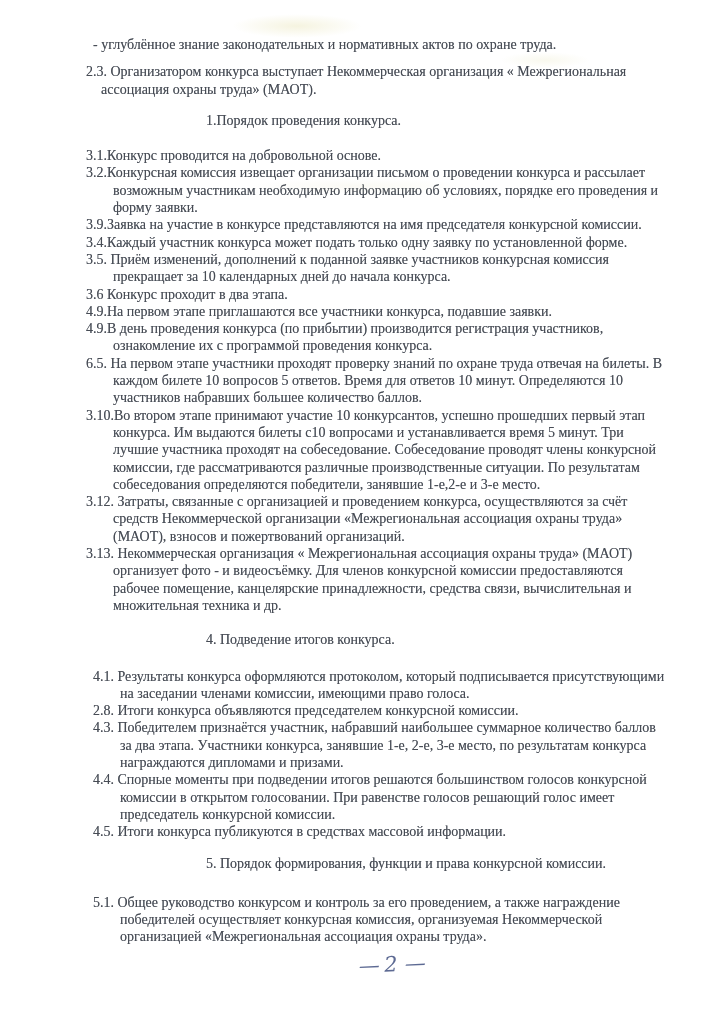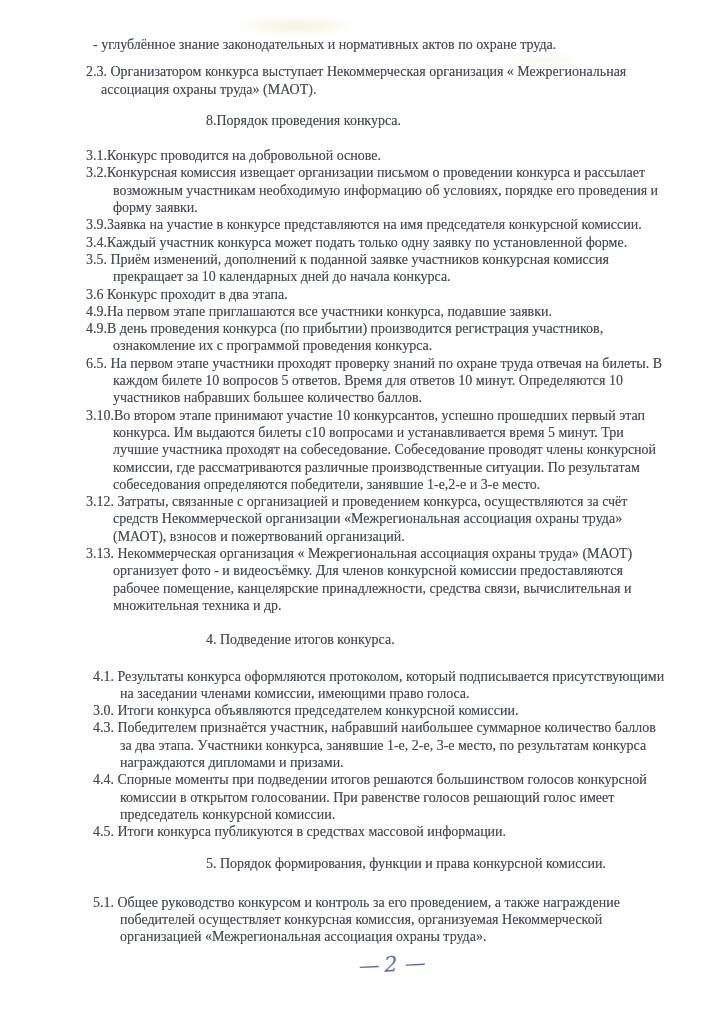--- a/index.html
+++ b/index.html
@@ -87,39 +87,39 @@
 
   <div class="smudge smudge-1"></div>
   <div class="smudge smudge-2"></div>
   <div class="smudge smudge-3"></div>
 
   <p class="bullet">- углублённое знание законодательных и нормативных актов по охране труда.</p>
 
   <p class="clause clause-intro">2.3. Организатором конкурса выступает Некоммерческая организация « Межрегиональная ассоциация охраны труда» (МАОТ).</p>
 
   <section>
-    <p class="section-heading">8.Порядок проведения конкурса.</p>
+    <p class="section-heading">1.Порядок проведения конкурса.</p>
     <p class="clause">3.1.Конкурс проводится на добровольной основе.</p>
     <p class="clause">3.2.Конкурсная комиссия извещает организации письмом о проведении конкурса и рассылает возможным участникам необходимую информацию об условиях, порядке его проведения и форму заявки.</p>
     <p class="clause">3.9.Заявка на участие в конкурсе представляются на имя председателя конкурсной комиссии.</p>
     <p class="clause">3.4.Каждый участник конкурса может подать только одну заявку по установленной форме.</p>
     <p class="clause">3.5. Приём изменений, дополнений к поданной заявке участников конкурсная комиссия прекращает за 10 календарных дней до начала конкурса.</p>
     <p class="clause">3.6 Конкурс проходит в два этапа.</p>
     <p class="clause">4.9.На первом этапе приглашаются все участники конкурса, подавшие заявки.</p>
     <p class="clause">4.9.В день проведения конкурса (по прибытии) производится регистрация участников, ознакомление их с программой проведения конкурса.</p>
     <p class="clause">6.5. На первом этапе участники проходят проверку знаний по охране труда отвечая на билеты. В каждом билете 10 вопросов 5 ответов. Время для ответов 10 минут. Определяются 10 участников набравших большее количество баллов.</p>
     <p class="clause">3.10.Во втором этапе принимают участие 10 конкурсантов, успешно прошедших первый этап конкурса. Им выдаются билеты с10 вопросами и устанавливается время 5 минут. Три лучшие участника проходят на собеседование. Собеседование проводят члены конкурсной комиссии, где рассматриваются различные производственные ситуации. По результатам собеседования определяются победители, занявшие 1-е,2-е и 3-е место.</p>
     <p class="clause">3.12. Затраты, связанные с организацией и проведением конкурса, осуществляются за счёт средств Некоммерческой организации «Межрегиональная ассоциация охраны труда» (МАОТ), взносов и пожертвований организаций.</p>
     <p class="clause">3.13. Некоммерческая организация « Межрегиональная ассоциация охраны труда» (МАОТ) организует фото - и видеосъёмку. Для членов конкурсной комиссии предоставляются рабочее помещение, канцелярские принадлежности, средства связи, вычислительная и множительная техника и др.</p>
   </section>
 
   <section class="sec45">
     <p class="section-heading h4">4. Подведение итогов конкурса.</p>
     <p class="clause">4.1. Результаты конкурса оформляются протоколом, который подписывается присутствующими на заседании членами комиссии, имеющими право голоса.</p>
-    <p class="clause">3.0. Итоги конкурса объявляются председателем конкурсной комиссии.</p>
+    <p class="clause">2.8. Итоги конкурса объявляются председателем конкурсной комиссии.</p>
     <p class="clause">4.3. Победителем признаётся участник, набравший наибольшее суммарное количество баллов за два этапа. Участники конкурса, занявшие 1-е, 2-е, 3-е место, по результатам конкурса награждаются дипломами и призами.</p>
     <p class="clause">4.4. Спорные моменты при подведении итогов решаются большинством голосов конкурсной комиссии в открытом голосовании. При равенстве голосов решающий голос имеет председатель конкурсной комиссии.</p>
     <p class="clause">4.5. Итоги конкурса публикуются в средствах массовой информации.</p>
   </section>
 
   <section class="sec45">
     <p class="section-heading h5">5. Порядок формирования, функции и права конкурсной комиссии.</p>
     <p class="clause">5.1. Общее руководство конкурсом и контроль за его проведением, а также награждение победителей осуществляет конкурсная комиссия, организуемая Некоммерческой организацией «Межрегиональная ассоциация охраны труда».</p>
   </section>
 

